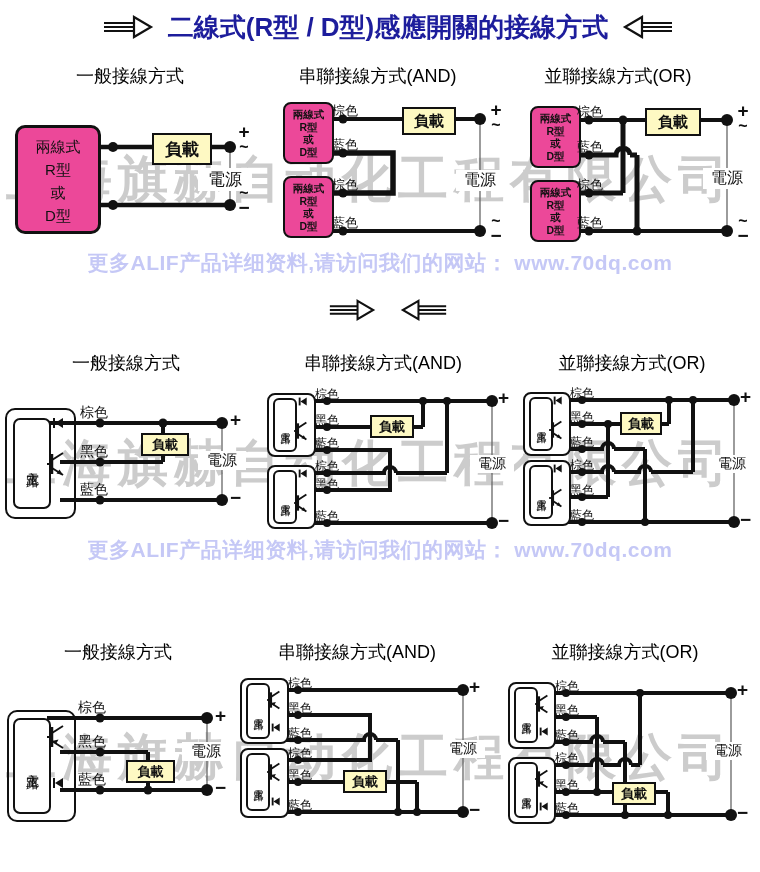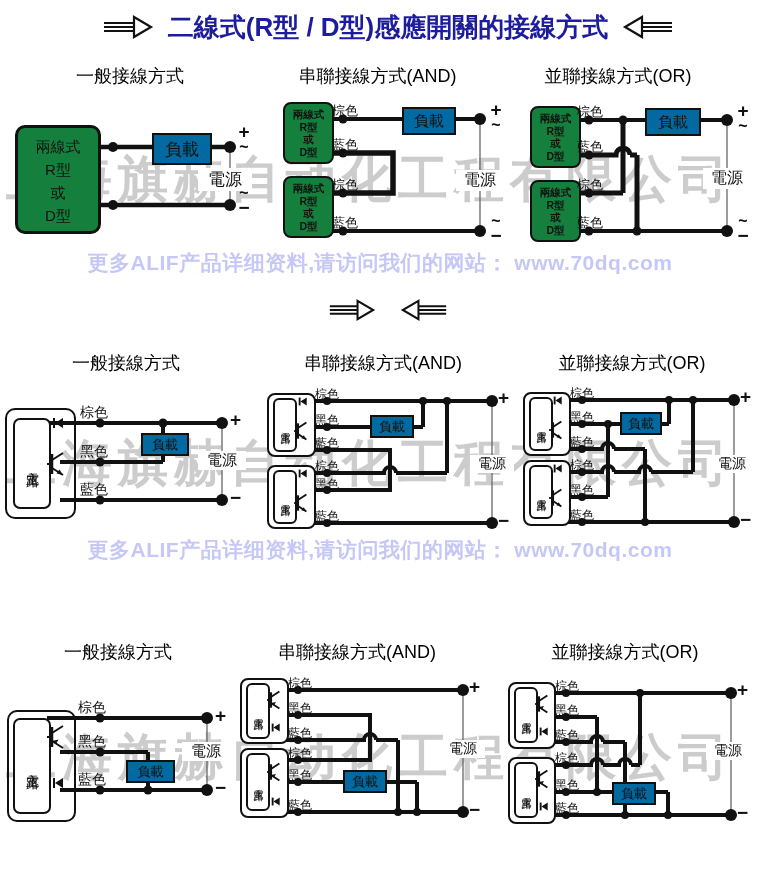--- a/index.html
+++ b/index.html
@@ -8,27 +8,27 @@
   .wm{position:absolute;left:6px;font-size:50px;font-weight:bold;color:#cccccc;
       letter-spacing:6px;white-space:nowrap;z-index:0;}
   .ttl{position:absolute;left:8px;width:100%;display:flex;align-items:center;
        justify-content:center;gap:14px;z-index:2;}
   .ttl-text{font-weight:bold;color:#1d1d9c;white-space:nowrap;}
   .promo{position:absolute;left:0;width:100%;text-align:center;font-weight:bold;
          color:#c5c8f6;font-size:21px;letter-spacing:0.5px;z-index:2;white-space:nowrap;}
   .hdr{position:absolute;font-size:18px;color:#000;text-align:center;z-index:2;white-space:nowrap;}
   .diag{position:absolute;z-index:1;}
   .wires{position:absolute;left:0;top:0;}
-  .sensor{position:absolute;border:2.4px solid #111;border-radius:10px;background:#15803d;z-index:2;}
+  .sensor{position:absolute;border:2.4px solid #111;border-radius:10px;background:#ec4899;z-index:2;}
   .sensor .bt{width:100%;text-align:center;}
   .inner{position:absolute;border:2px solid #111;border-radius:7px;background:#fff;
          display:flex;align-items:center;justify-content:center;z-index:3;}
   .vtext{writing-mode:vertical-rl;text-orientation:upright;letter-spacing:2px;}
-  .load{position:absolute;border:2.2px solid #111;background:#0369a1;display:flex;
-        align-items:center;justify-content:center;font-weight:normal;z-index:3;}
+  .load{position:absolute;border:2.2px solid #111;background:#fef9c3;display:flex;
+        align-items:center;justify-content:center;font-weight:bold;z-index:3;}
   .wl{position:absolute;font-size:12px;white-space:nowrap;z-index:3;}
   .wl13{font-size:13px;} .wl14{font-size:14px;}
   .pwr{position:absolute;background:#fff;text-align:center;z-index:3;}
   .term{position:absolute;font-weight:bold;text-align:center;line-height:0.85;z-index:3;}
   .term .big{font-size:19px;display:block;}
   .term .ac{font-size:16px;display:block;}
   .glyph{position:absolute;z-index:4;}
   .copy{position:absolute;left:70px;width:690px;text-align:center;font-weight:bold;
         font-size:17.5px;color:#000;font-family:"Liberation Serif",serif;z-index:2;white-space:nowrap;}
 </style>

